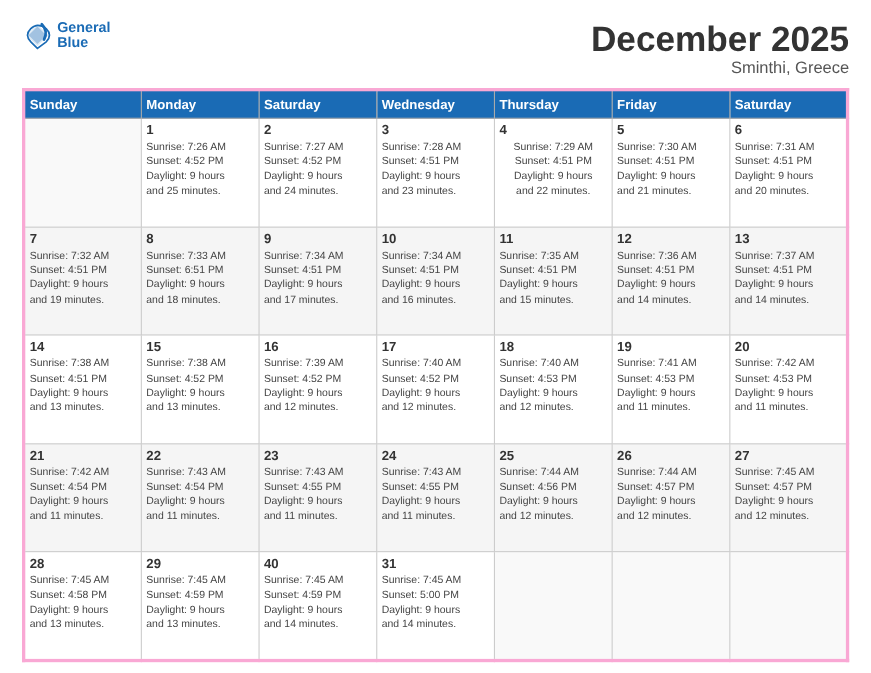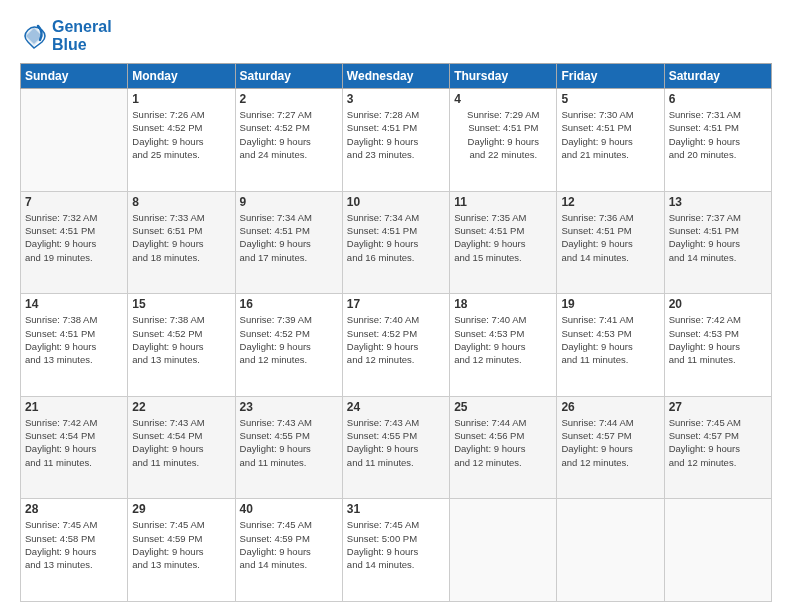--- a/index.html
+++ b/index.html
@@ -23,21 +23,21 @@
       justify-content: space-between;
       align-items: flex-start;
       margin-bottom: 10px;
     }
     .logo {
       display: flex;
       align-items: center;
       gap: 4px;
     }
     .logo-text {
-      font-size: 16px;
+      font-size: 13px;
       font-weight: bold;
       color: #333;
       line-height: 1.1;
     }
     .logo-text span {
       color: #1a6bb5;
     }
     .logo-icon {
       width: 28px;
       height: 28px;
@@ -50,21 +50,21 @@
       font-weight: bold;
       color: #333;
       line-height: 1.1;
     }
     .location {
       font-size: 15px;
       color: #555;
     }
     .calendar {
       flex: 1;
-      border: 1px solid #f9a8d4;
+      border: 3px solid #f9a8d4;
       border-collapse: collapse;
       width: 100%;
       table-layout: fixed;
     }
     .calendar thead th {
       background: #1a6bb5;
       color: #fff;
       font-size: 12px;
       font-weight: bold;
       padding: 5px 4px;
@@ -107,20 +107,24 @@
         <polygon points="14,4 24,14 14,24 4,14" fill="#1a6bb5" opacity="0.15"></polygon>
         <path d="M8 8 Q14 2 22 8 Q28 14 22 20 L14 26 L8 20 Q2 14 8 8Z" fill="none" stroke="#1a6bb5" stroke-width="1.5"></path>
         <path d="M14 6 L22 14 L14 22 L6 14 Z" fill="#1a6bb5" opacity="0.3"></path>
         <path d="M18 4 Q24 10 20 18" fill="none" stroke="#1a6bb5" stroke-width="2.5" stroke-linecap="round"></path>
       </svg>
       <div class="logo-text">
         <div><span>General</span></div>
         <div style="color:#1a6bb5"><span>Blue</span></div>
       </div>
     </div>
+    <div class="title-block">
+      <div class="month-year">December 2025</div>
+      <div class="location">Sminthi, Greece</div>
+    </div>
   </div>
 
   <table class="calendar">
     <thead>
       <tr>
       <th>Sunday</th>
           <th>Monday</th>
           <th>Saturday</th>
           <th>Wednesday</th>
           <th>Thursday</th>

